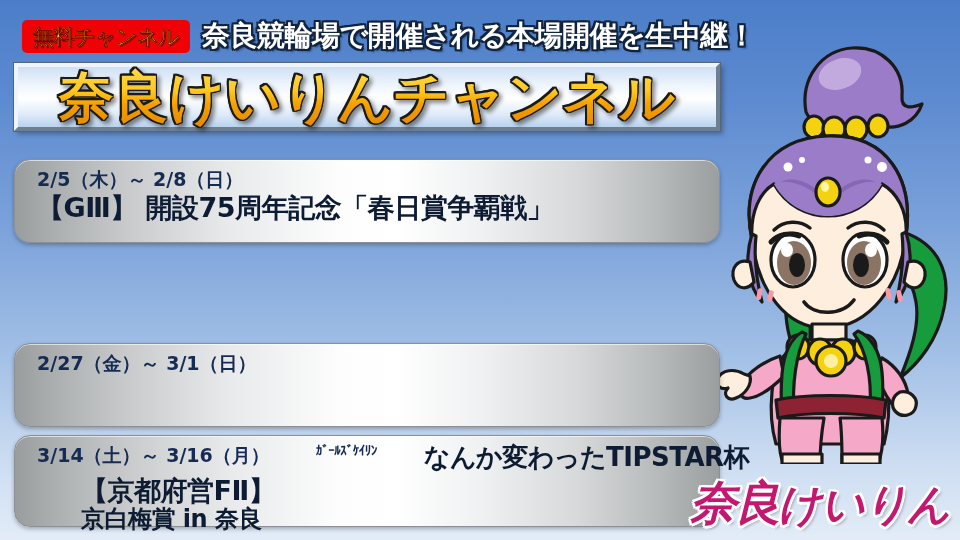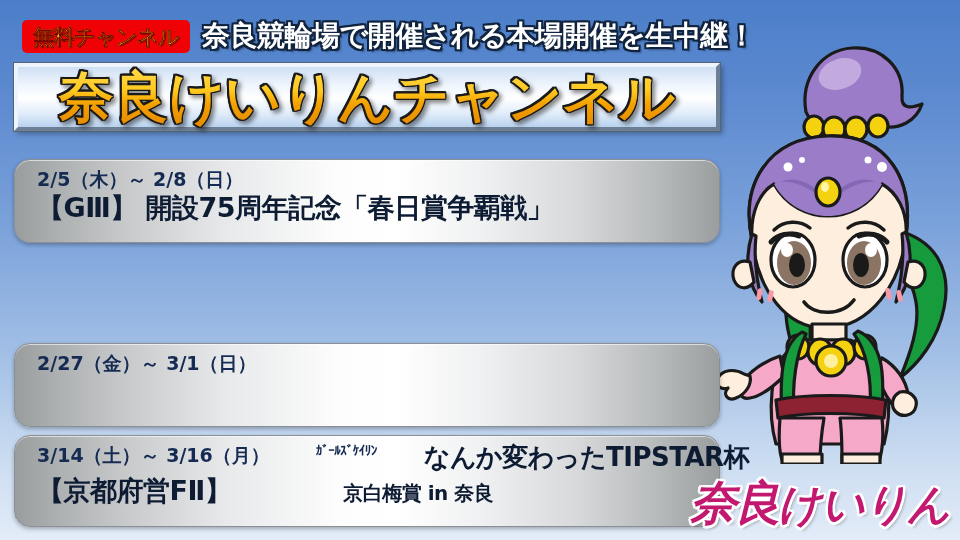--- a/index.html
+++ b/index.html
@@ -94,28 +94,28 @@
   
   .r4-line1{display:flex;align-items:flex-start;white-space:nowrap;gap:40px;}
   .r4-small{
     color:#162b53;font-weight:bold;font-size:13px;line-height:1;
     margin-left:6px;margin-right:7px;letter-spacing:-0.5px;
   }
   .r4-big{
     color:#0d1b33;font-weight:bold;font-size:26px;line-height:1;
     letter-spacing:-0.5px;
   }
-  .r4-line2{display:flex;align-items:baseline;white-space:nowrap;margin-top:5px;}
+  .r4-line2{display:flex;align-items:baseline;white-space:nowrap;margin-top:5px;flex-direction:column;}
   .r4-l2a{
     color:#0d1b33;font-weight:bold;font-size:27px;line-height:1.15;
     letter-spacing:-0.5px;
   }
   .r4-l2b{
-    color:#0d1b33;font-weight:bold;font-size:20px;line-height:1.15;
-    letter-spacing:-0.5px;margin-left:112px;
+    color:#0d1b33;font-weight:bold;font-size:24px;line-height:1.15;
+    letter-spacing:-0.5px;margin-left:44px;
   }
 
   
   #mascot{position:absolute;left:700px;top:34px;width:268px;height:430px;z-index:3;}
   #mascot svg{width:100%;height:100%;display:block;}
 
   
   #brand-logo{
     position:absolute;right:10px;bottom:14px;z-index:7;
     font-size:43px;font-weight:bold;line-height:1;

